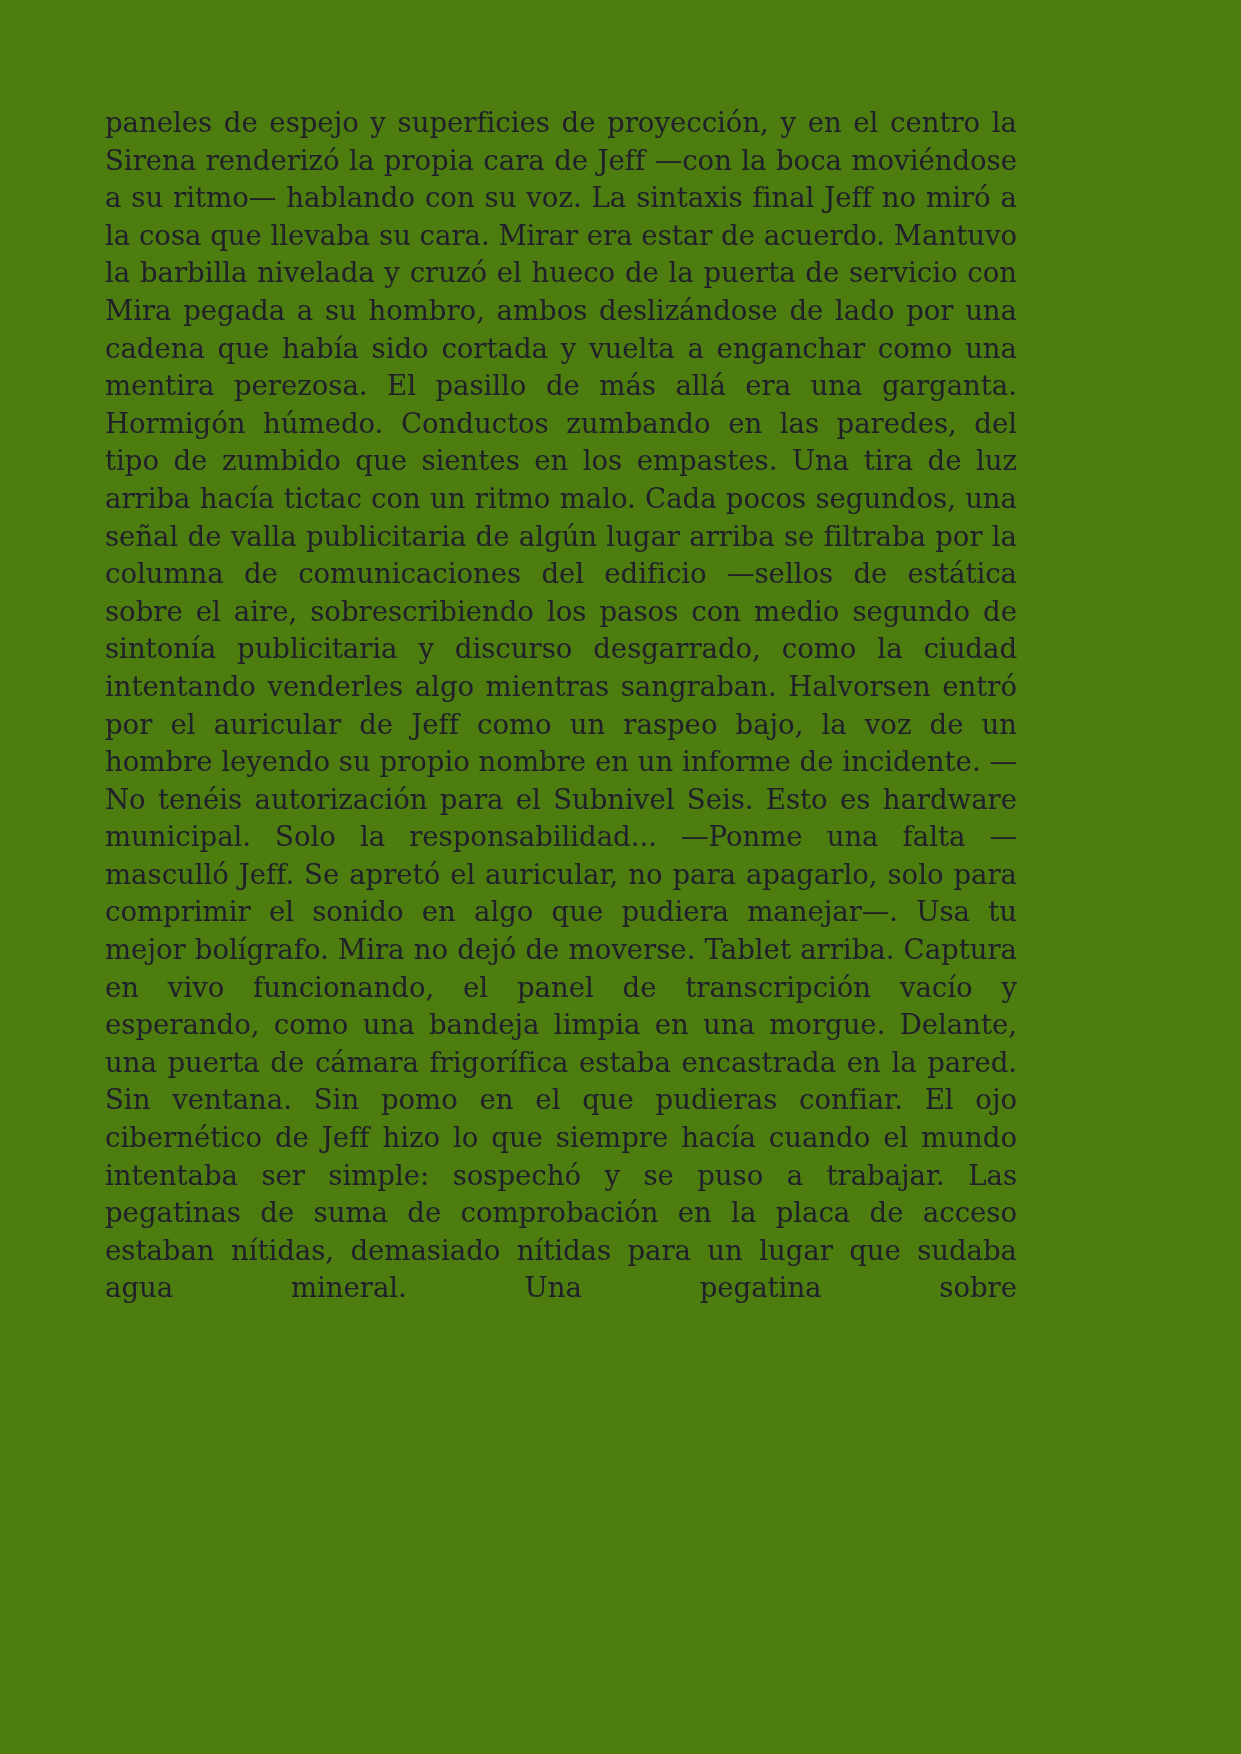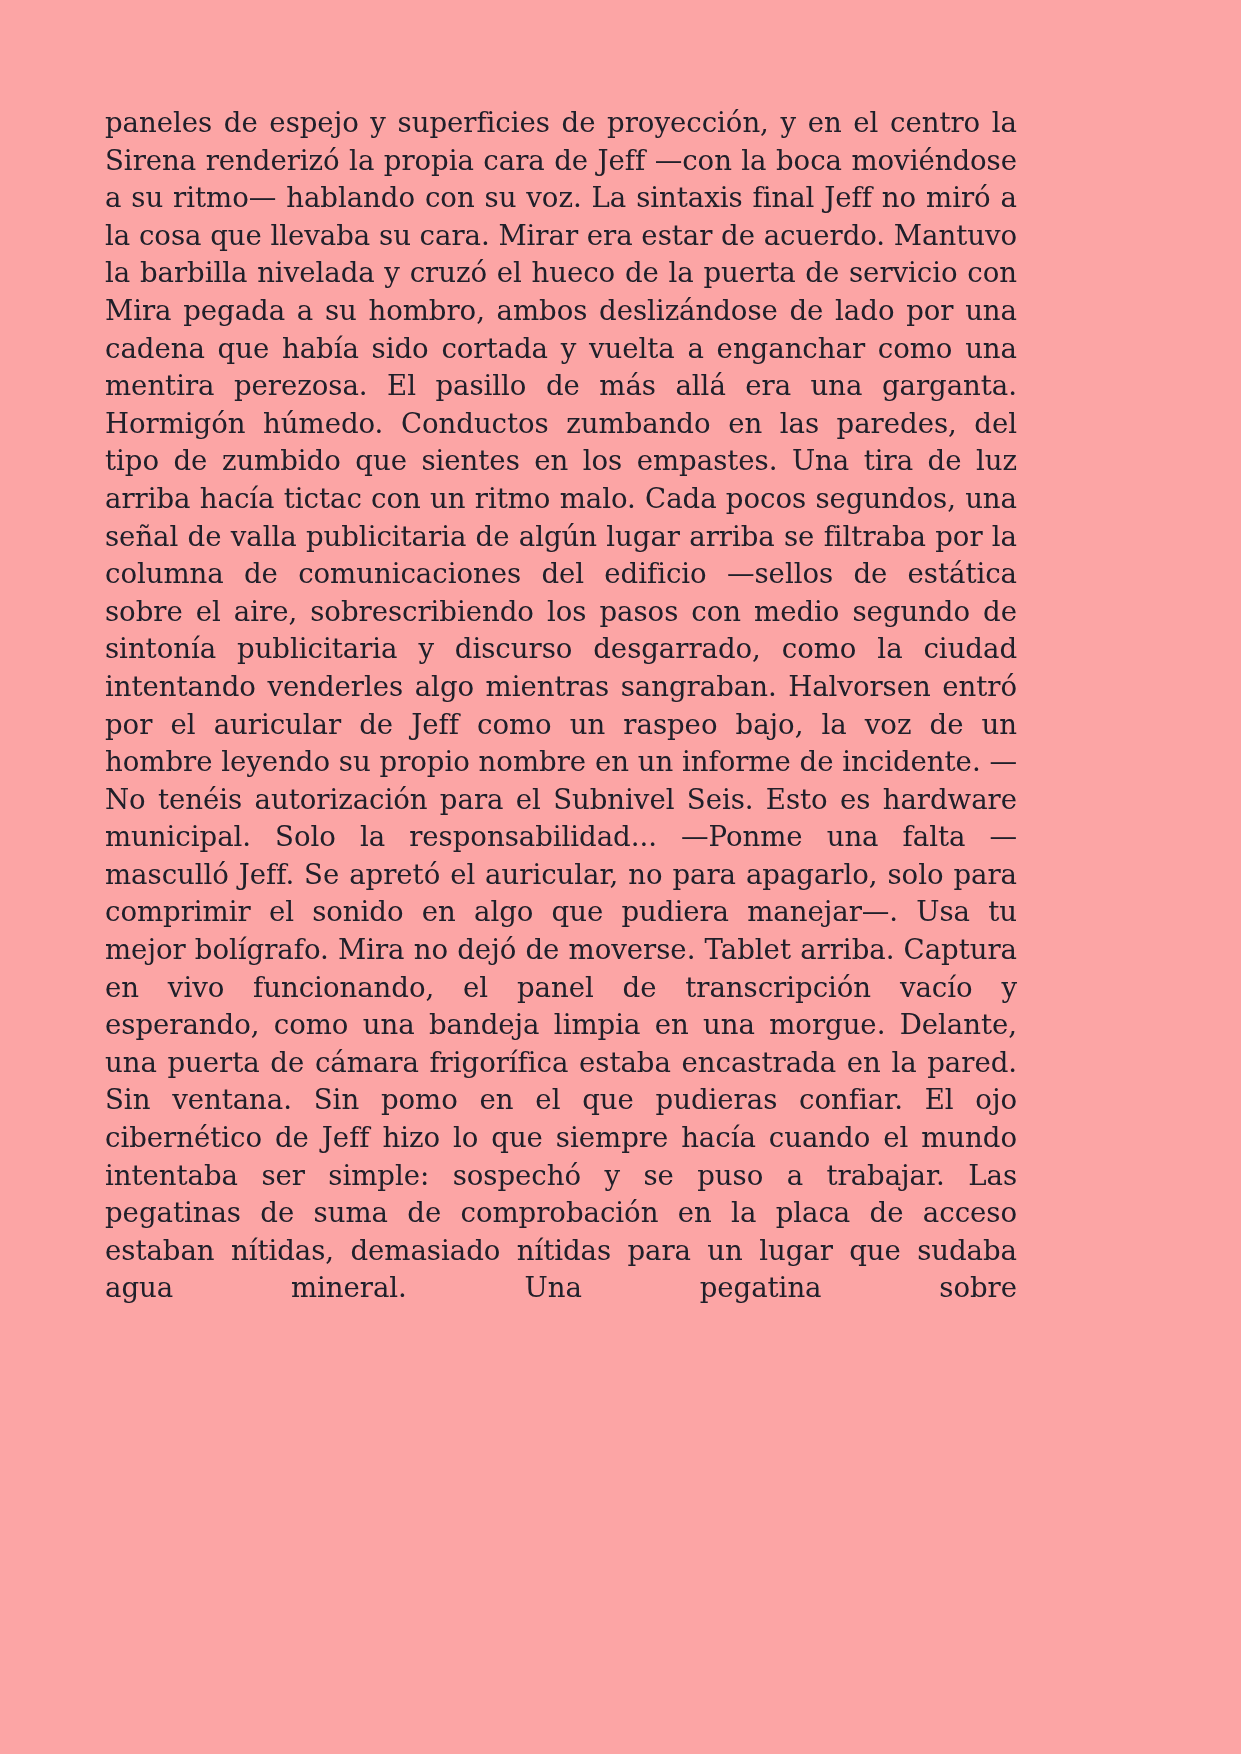--- a/index.html
+++ b/index.html
@@ -51,17 +51,17 @@
   .body-paragraph::after {
     content: "";
     display: inline-block;
     width: 100%;
     height: 0;
   }
 </style>
 </head>
 <body style="background: rgb(228, 207, 165);">
 
-<div class="page" style="background: #fca5a5; padding-left: 28px;">
+<div class="page" style="background: #4d7c0f; padding-left: 28px;">
   <div class="text-column">
     <p class="body-paragraph" style="color: rgb(32, 32, 42);">paneles de espejo y superficies de proyección, y en el centro la Sirena renderizó la propia cara de Jeff —con la boca moviéndose a su ritmo— hablando con su voz. La sintaxis final Jeff no miró a la cosa que llevaba su cara. Mirar era estar de acuerdo. Mantuvo la barbilla nivelada y cruzó el hueco de la puerta de servicio con Mira pegada a su hombro, ambos deslizándose de lado por una cadena que había sido cortada y vuelta a enganchar como una mentira perezosa. El pasillo de más allá era una garganta. Hormigón húmedo. Conductos zumbando en las paredes, del tipo de zumbido que sientes en los empastes. Una tira de luz arriba hacía tictac con un ritmo malo. Cada pocos segundos, una señal de valla publicitaria de algún lugar arriba se filtraba por la columna de comunicaciones del edificio —sellos de estática sobre el aire, sobrescribiendo los pasos con medio segundo de sintonía publicitaria y discurso desgarrado, como la ciudad intentando venderles algo mientras sangraban. Halvorsen entró por el auricular de Jeff como un raspeo bajo, la voz de un hombre leyendo su propio nombre en un informe de incidente. —No tenéis autorización para el Subnivel Seis. Esto es hardware municipal. Solo la responsabilidad... —Ponme una falta —masculló Jeff. Se apretó el auricular, no para apagarlo, solo para comprimir el sonido en algo que pudiera manejar—. Usa tu mejor bolígrafo. Mira no dejó de moverse. Tablet arriba. Captura en vivo funcionando, el panel de transcripción vacío y esperando, como una bandeja limpia en una morgue. Delante, una puerta de cámara frigorífica estaba encastrada en la pared. Sin ventana. Sin pomo en el que pudieras confiar. El ojo cibernético de Jeff hizo lo que siempre hacía cuando el mundo intentaba ser simple: sospechó y se puso a trabajar. Las pegatinas de suma de comprobación en la placa de acceso estaban nítidas, demasiado nítidas para un lugar que sudaba agua mineral. Una pegatina sobre</p>
   </div>
 </div>
 
 </body></html>

